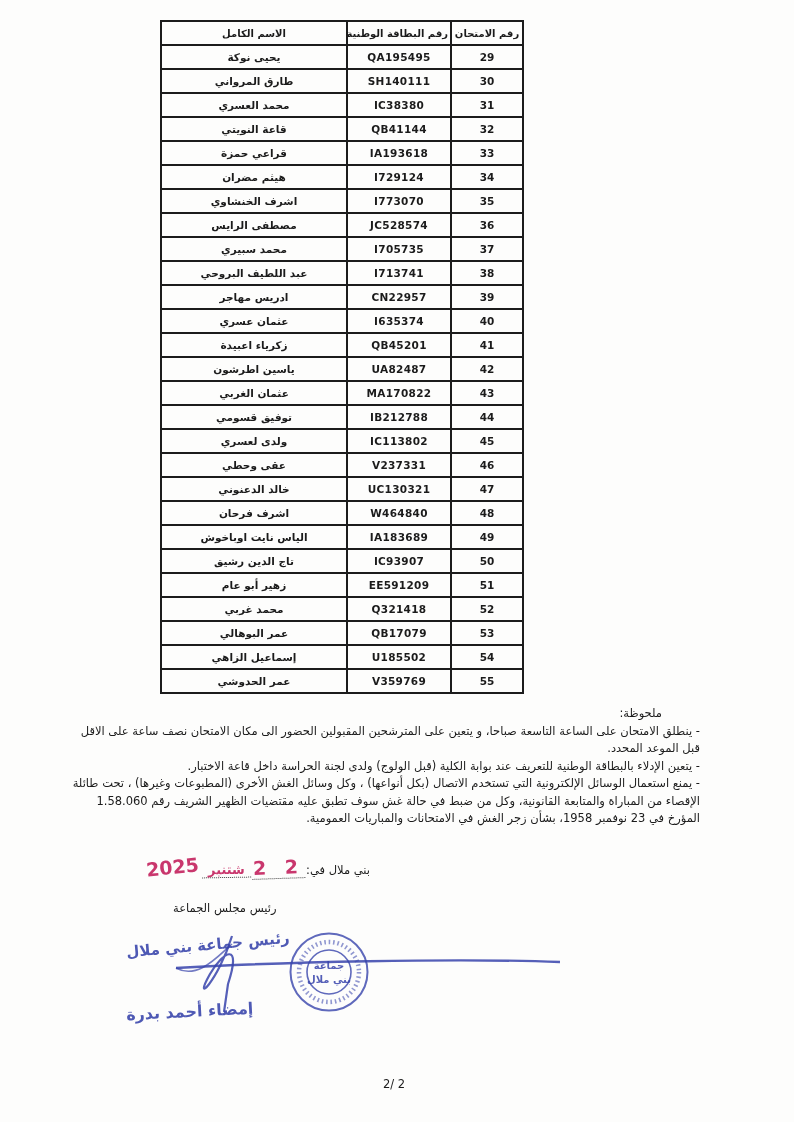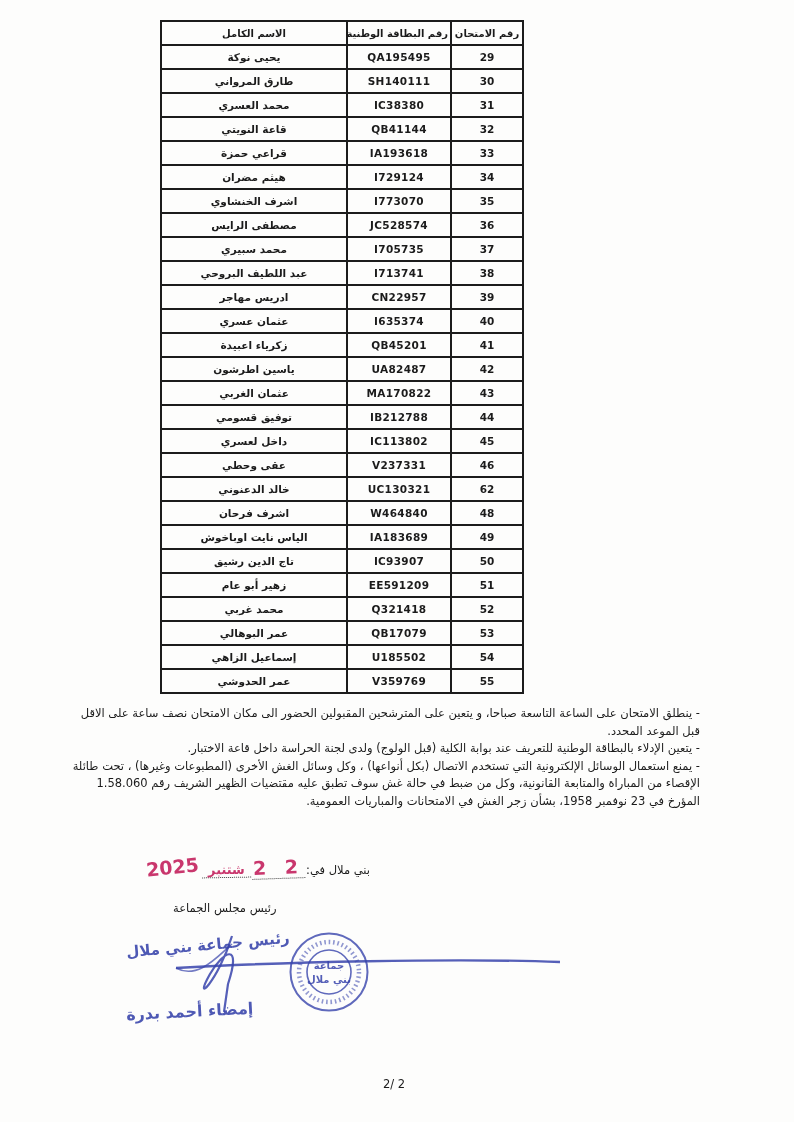--- a/index.html
+++ b/index.html
@@ -198,31 +198,31 @@
 
     <tr>
       <td class="cell-exam">44</td>
       <td class="cell-card">IB212788</td>
       <td class="cell-name">توفيق قسومي</td>
     </tr>
 
     <tr>
       <td class="cell-exam">45</td>
       <td class="cell-card">IC113802</td>
-      <td class="cell-name">داخل لعسري</td>
+      <td class="cell-name">ولدى لعسري</td>
     </tr>
 
     <tr>
       <td class="cell-exam">46</td>
       <td class="cell-card">V237331</td>
       <td class="cell-name">عقى وحطي</td>
     </tr>
 
     <tr>
-      <td class="cell-exam">62</td>
+      <td class="cell-exam">47</td>
       <td class="cell-card">UC130321</td>
       <td class="cell-name">خالد الدعنوني</td>
     </tr>
 
     <tr>
       <td class="cell-exam">48</td>
       <td class="cell-card">W464840</td>
       <td class="cell-name">اشرف فرحان</td>
     </tr>
 
@@ -264,20 +264,21 @@
 
     <tr>
       <td class="cell-exam">55</td>
       <td class="cell-card">V359769</td>
       <td class="cell-name">عمر الحدوشي</td>
     </tr>
   </tbody>
   </table>
 
   <div class="notes">
+    <div class="notes-title">ملحوظة:</div>
     <div>
 
     <div class="note-line">- ينطلق الامتحان على الساعة التاسعة صباحا، و يتعين على المترشحين المقبولين الحضور الى مكان الامتحان نصف ساعة على الاقل قبل الموعد المحدد.</div>
 
     <div class="note-line">- يتعين الإدلاء بالبطاقة الوطنية للتعريف عند بوابة الكلية (قبل الولوج) ولدى لجنة الحراسة داخل قاعة الاختبار.</div>
 
     <div class="note-line">- يمنع استعمال الوسائل الإلكترونية التي تستخدم الاتصال (بكل أنواعها) ، وكل وسائل الغش الأخرى (المطبوعات وغيرها) ، تحت طائلة الإقصاء من المباراة والمتابعة القانونية، وكل من ضبط في حالة غش سوف تطبق عليه مقتضيات الظهير الشريف رقم 1.58.060 المؤرخ في 23 نوفمبر 1958، بشأن زجر الغش في الامتحانات والمباريات العمومية.</div>
   </div>
   </div>
 

